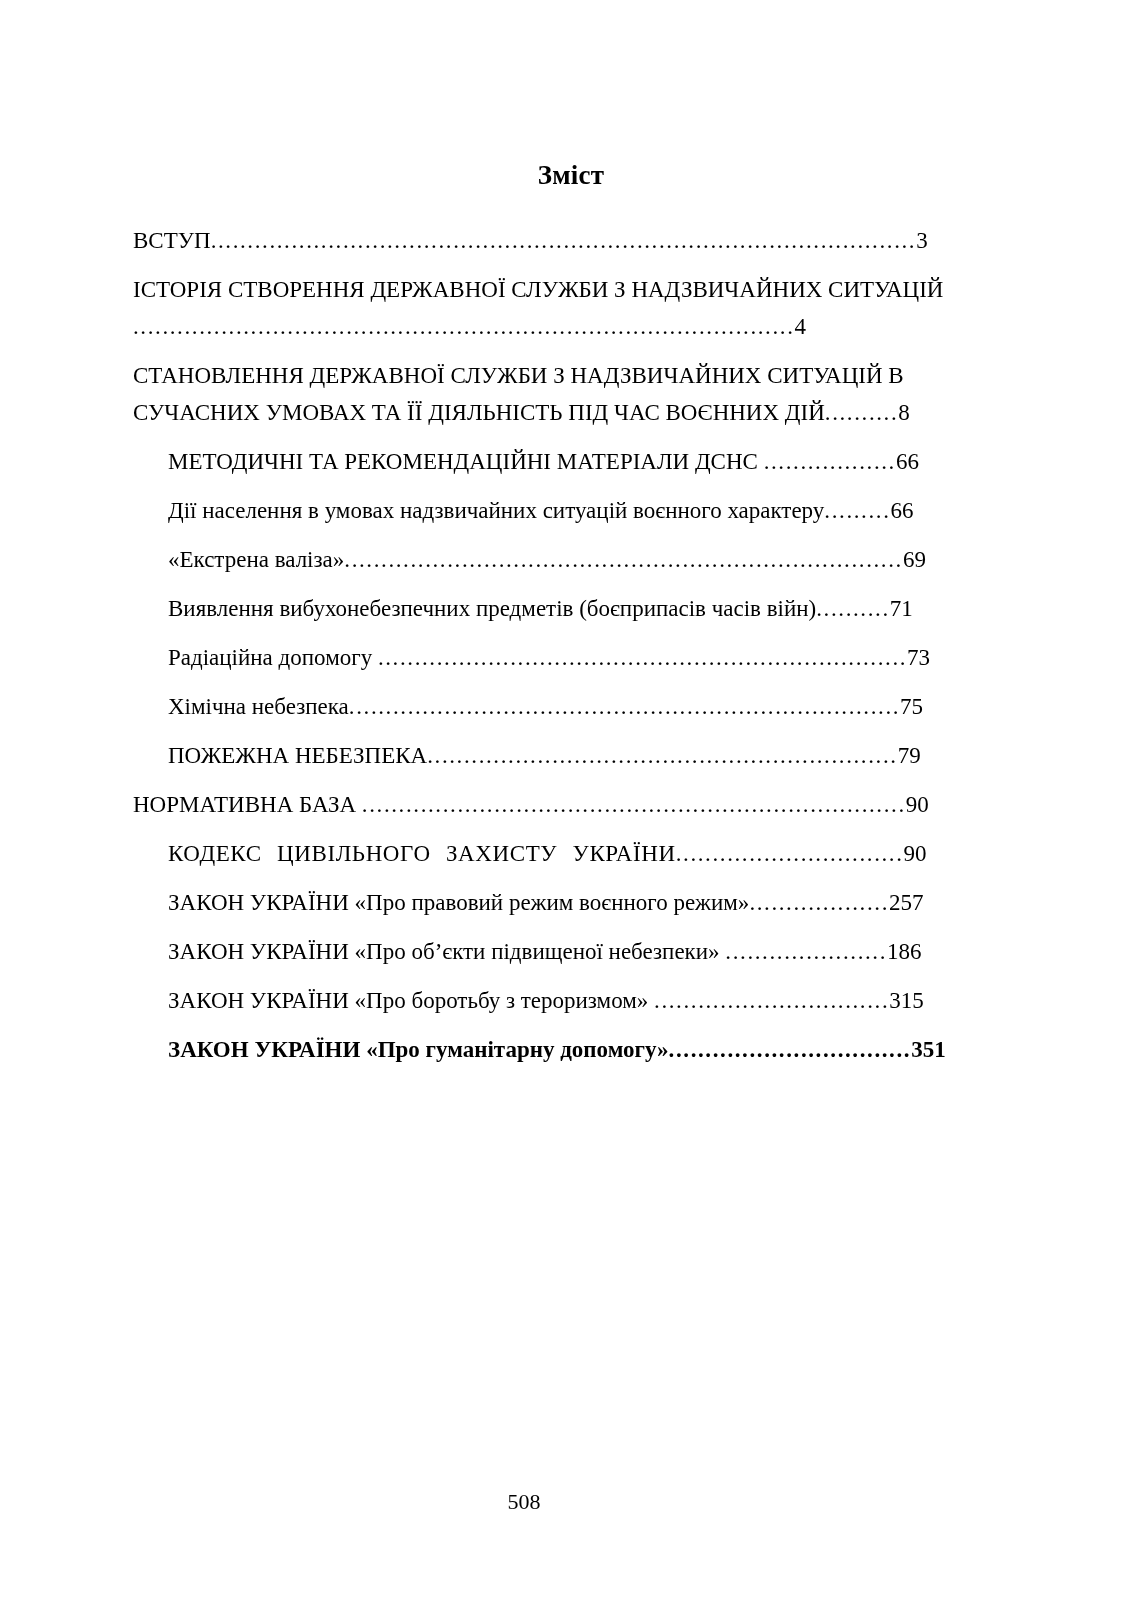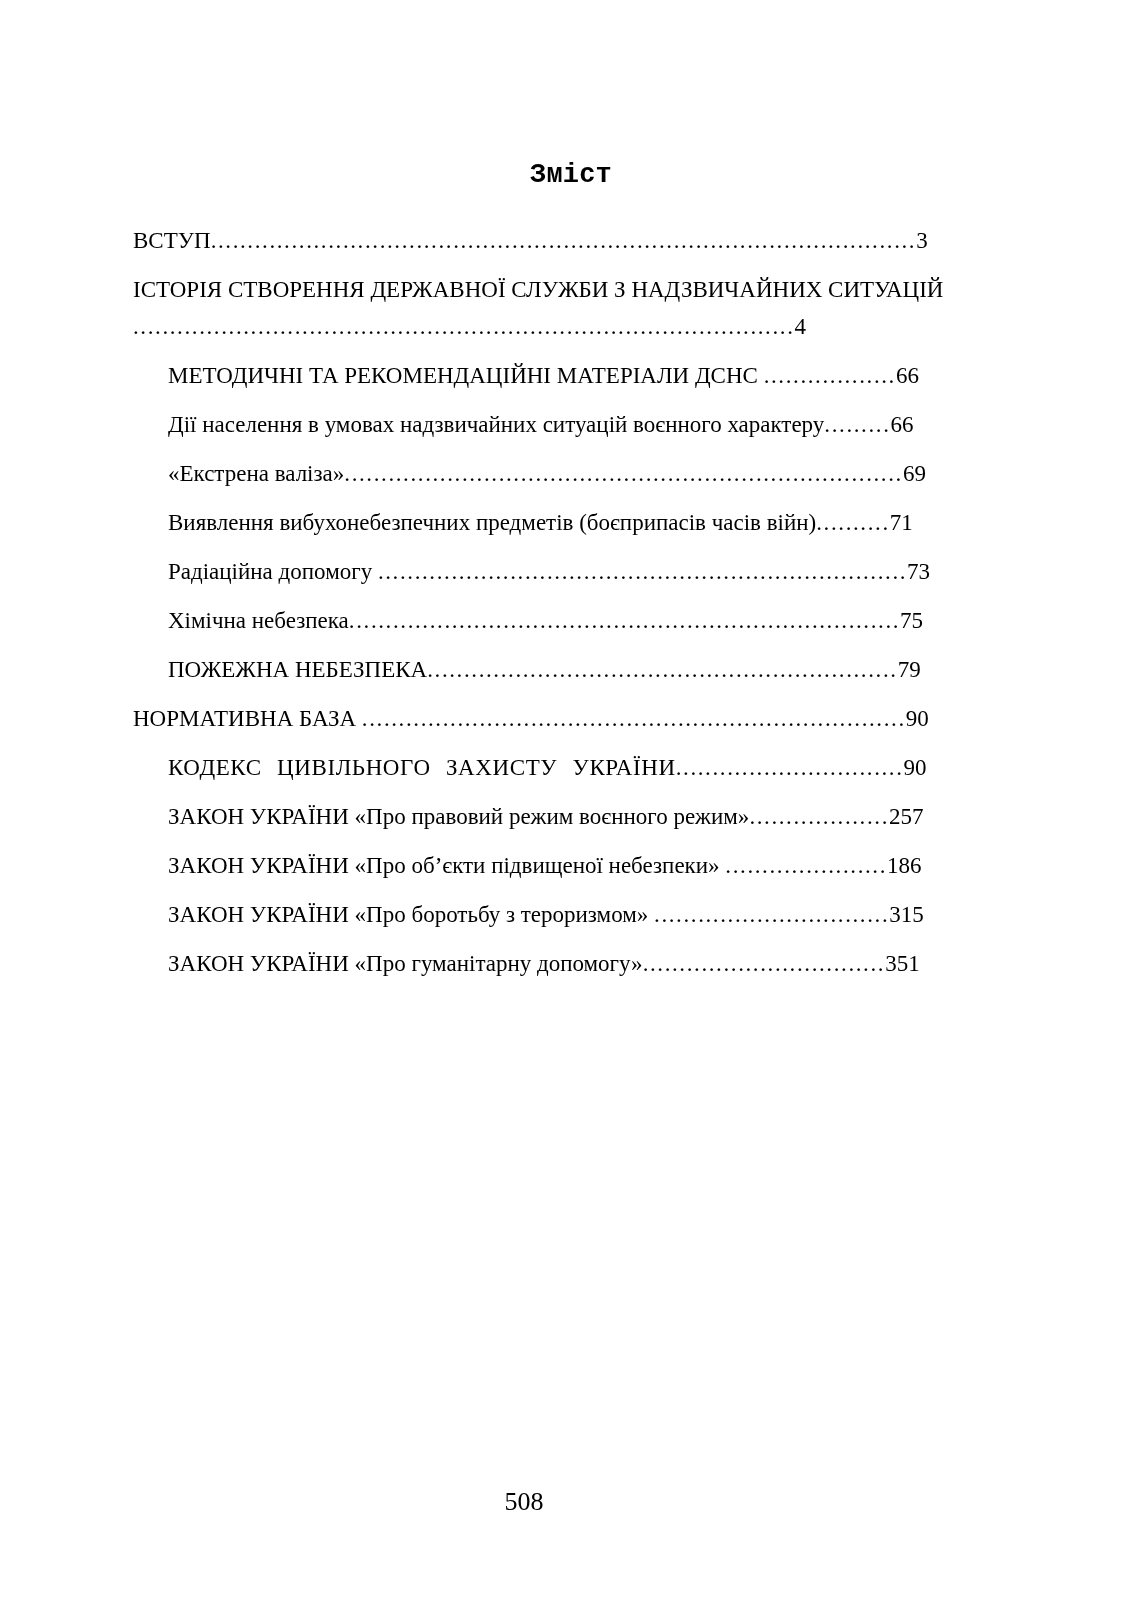--- a/index.html
+++ b/index.html
@@ -26,21 +26,21 @@
     height: 1615px;
   }
 
   
   .toc-title {
     position: absolute;
     left: 0;
     top: 158px;
     width: 1142px;
     text-align: center;
-    font-family: Liberation Mono, monospace;
+    font-family: Liberation Serif, serif;
     font-weight: bold;
     font-size: 27px;
     letter-spacing: 0.2px;
     line-height: 34px;
   }
 
   
   .toc {
     position: absolute;
     left: 133px;
@@ -49,21 +49,21 @@
   }
 
   .toc-entry {
     display: block;
     position: relative;
     margin: 0 0 12px 0;
     font-size: 23px;
     line-height: 37px;
     text-align: left;
   }
-  .toc-entry:last-child { margin-bottom: 16px; }
+  .toc-entry:last-child { margin-bottom: 16px; font-weight: bold; }
 
   
   .lvl-1 { padding-left: 0px;  width: 867px; }
   .lvl-2 { padding-left: 35px; width: 832px; }
 
   .etitle {
     
   }
 
   .leader {
@@ -83,21 +83,21 @@
 
   .wide-track { letter-spacing: 0.6px; word-spacing: 9px; }
 
   
   .folio {
     position: absolute;
     left: 0;
     top: 1488px;
     width: 1048px;
     text-align: center;
-    font-size: 26px;
+    font-size: 22px;
     line-height: 28px;
   }
 
   
   .toc-entry .inner {
     display: block;
   }
 </style>
 </head>
 <body>
@@ -105,20 +105,23 @@
 <div class="page">
 
   <div class="toc-title">Зміст</div>
 
   <div class="toc" id="toc-list">
       <div class="toc-entry lvl-1">
         <span class="inner"><span class="etitle">ВСТУП</span><span class="leader">................................................................................................</span><span class="pageno">3</span></span>
       </div>
       <div class="toc-entry lvl-1">
         <span class="inner"><span class="etitle">ІСТОРІЯ СТВОРЕННЯ ДЕРЖАВНОЇ СЛУЖБИ  З НАДЗВИЧАЙНИХ СИТУАЦІЙ</span><span class="leader">..........................................................................................</span><span class="pageno">4</span></span>
+      </div>
+      <div class="toc-entry lvl-1">
+        <span class="inner"><span class="etitle">СТАНОВЛЕННЯ ДЕРЖАВНОЇ СЛУЖБИ  З НАДЗВИЧАЙНИХ СИТУАЦІЙ В СУЧАСНИХ УМОВАХ ТА ЇЇ ДІЯЛЬНІСТЬ ПІД ЧАС ВОЄННИХ ДІЙ</span><span class="leader">..........</span><span class="pageno">8</span></span>
       </div>
       <div class="toc-entry lvl-2">
         <span class="inner"><span class="etitle">МЕТОДИЧНІ ТА РЕКОМЕНДАЦІЙНІ  МАТЕРІАЛИ ДСНС</span> <span class="leader">..................</span><span class="pageno">66</span></span>
       </div>
       <div class="toc-entry lvl-2">
         <span class="inner"><span class="etitle">Дії населення в умовах надзвичайних ситуацій воєнного характеру</span><span class="leader">.........</span><span class="pageno">66</span></span>
       </div>
       <div class="toc-entry lvl-2">
         <span class="inner"><span class="etitle">«Екстрена валіза»</span><span class="leader">............................................................................</span><span class="pageno">69</span></span>
       </div>

